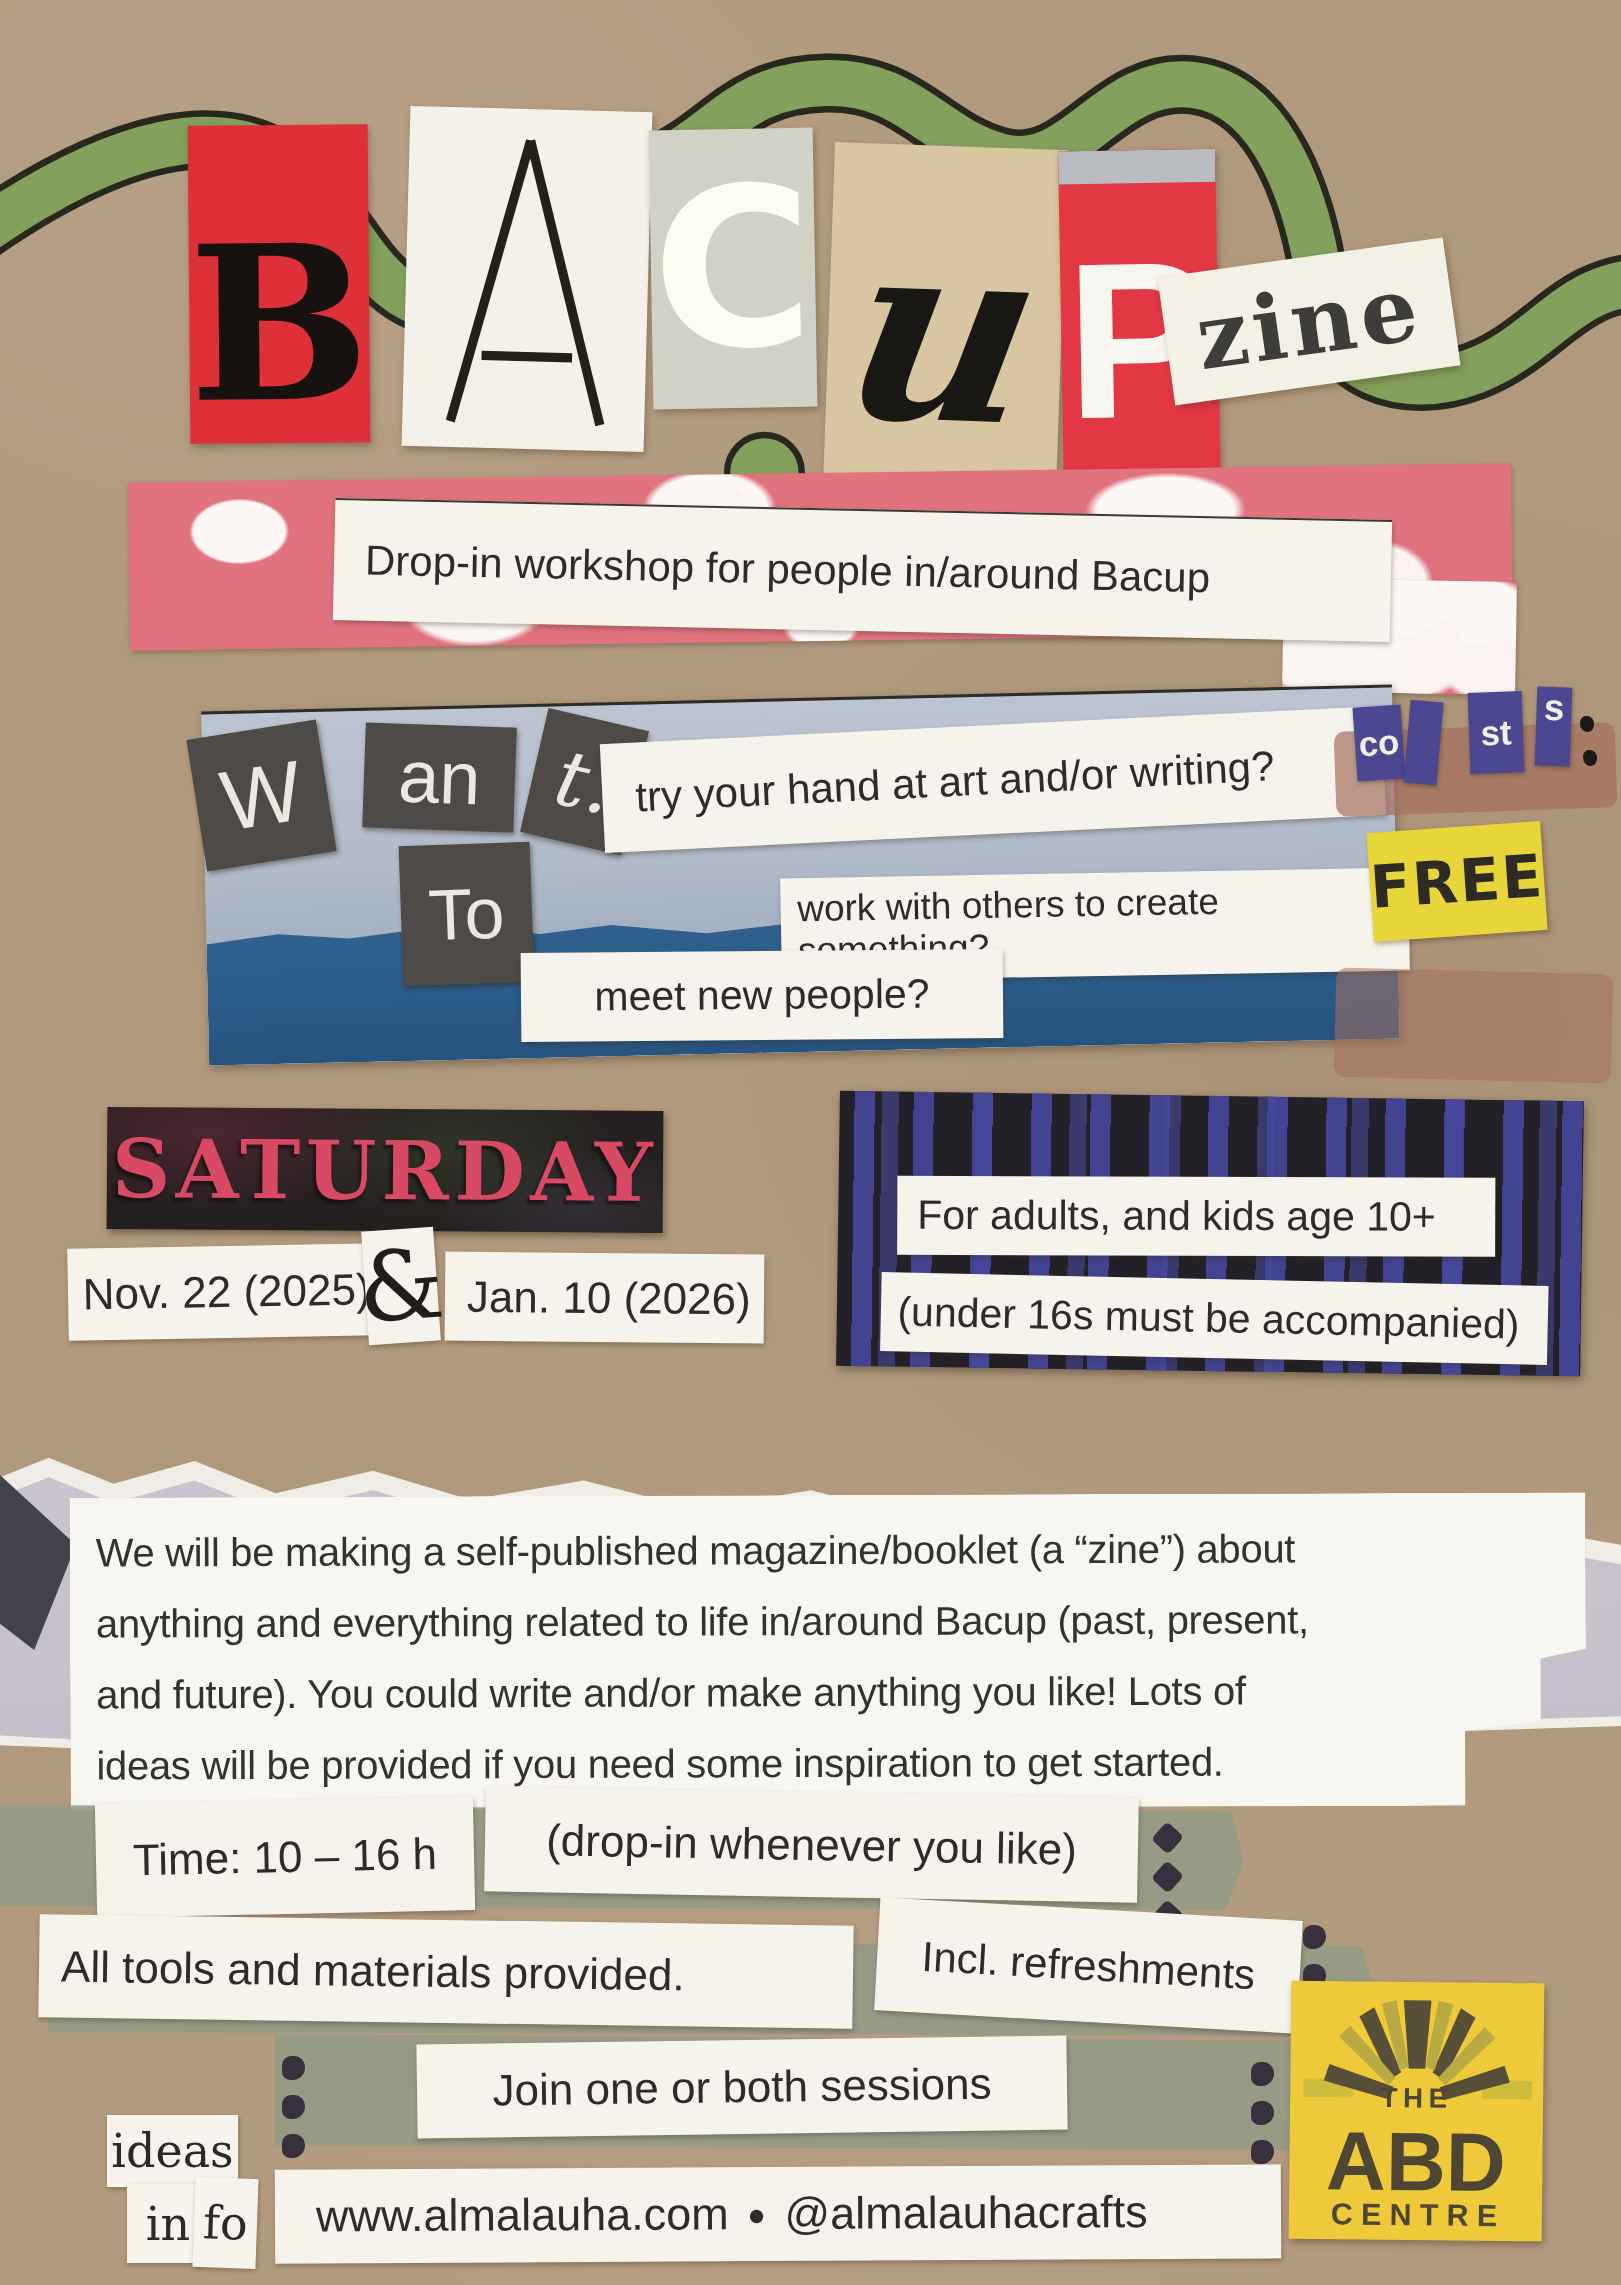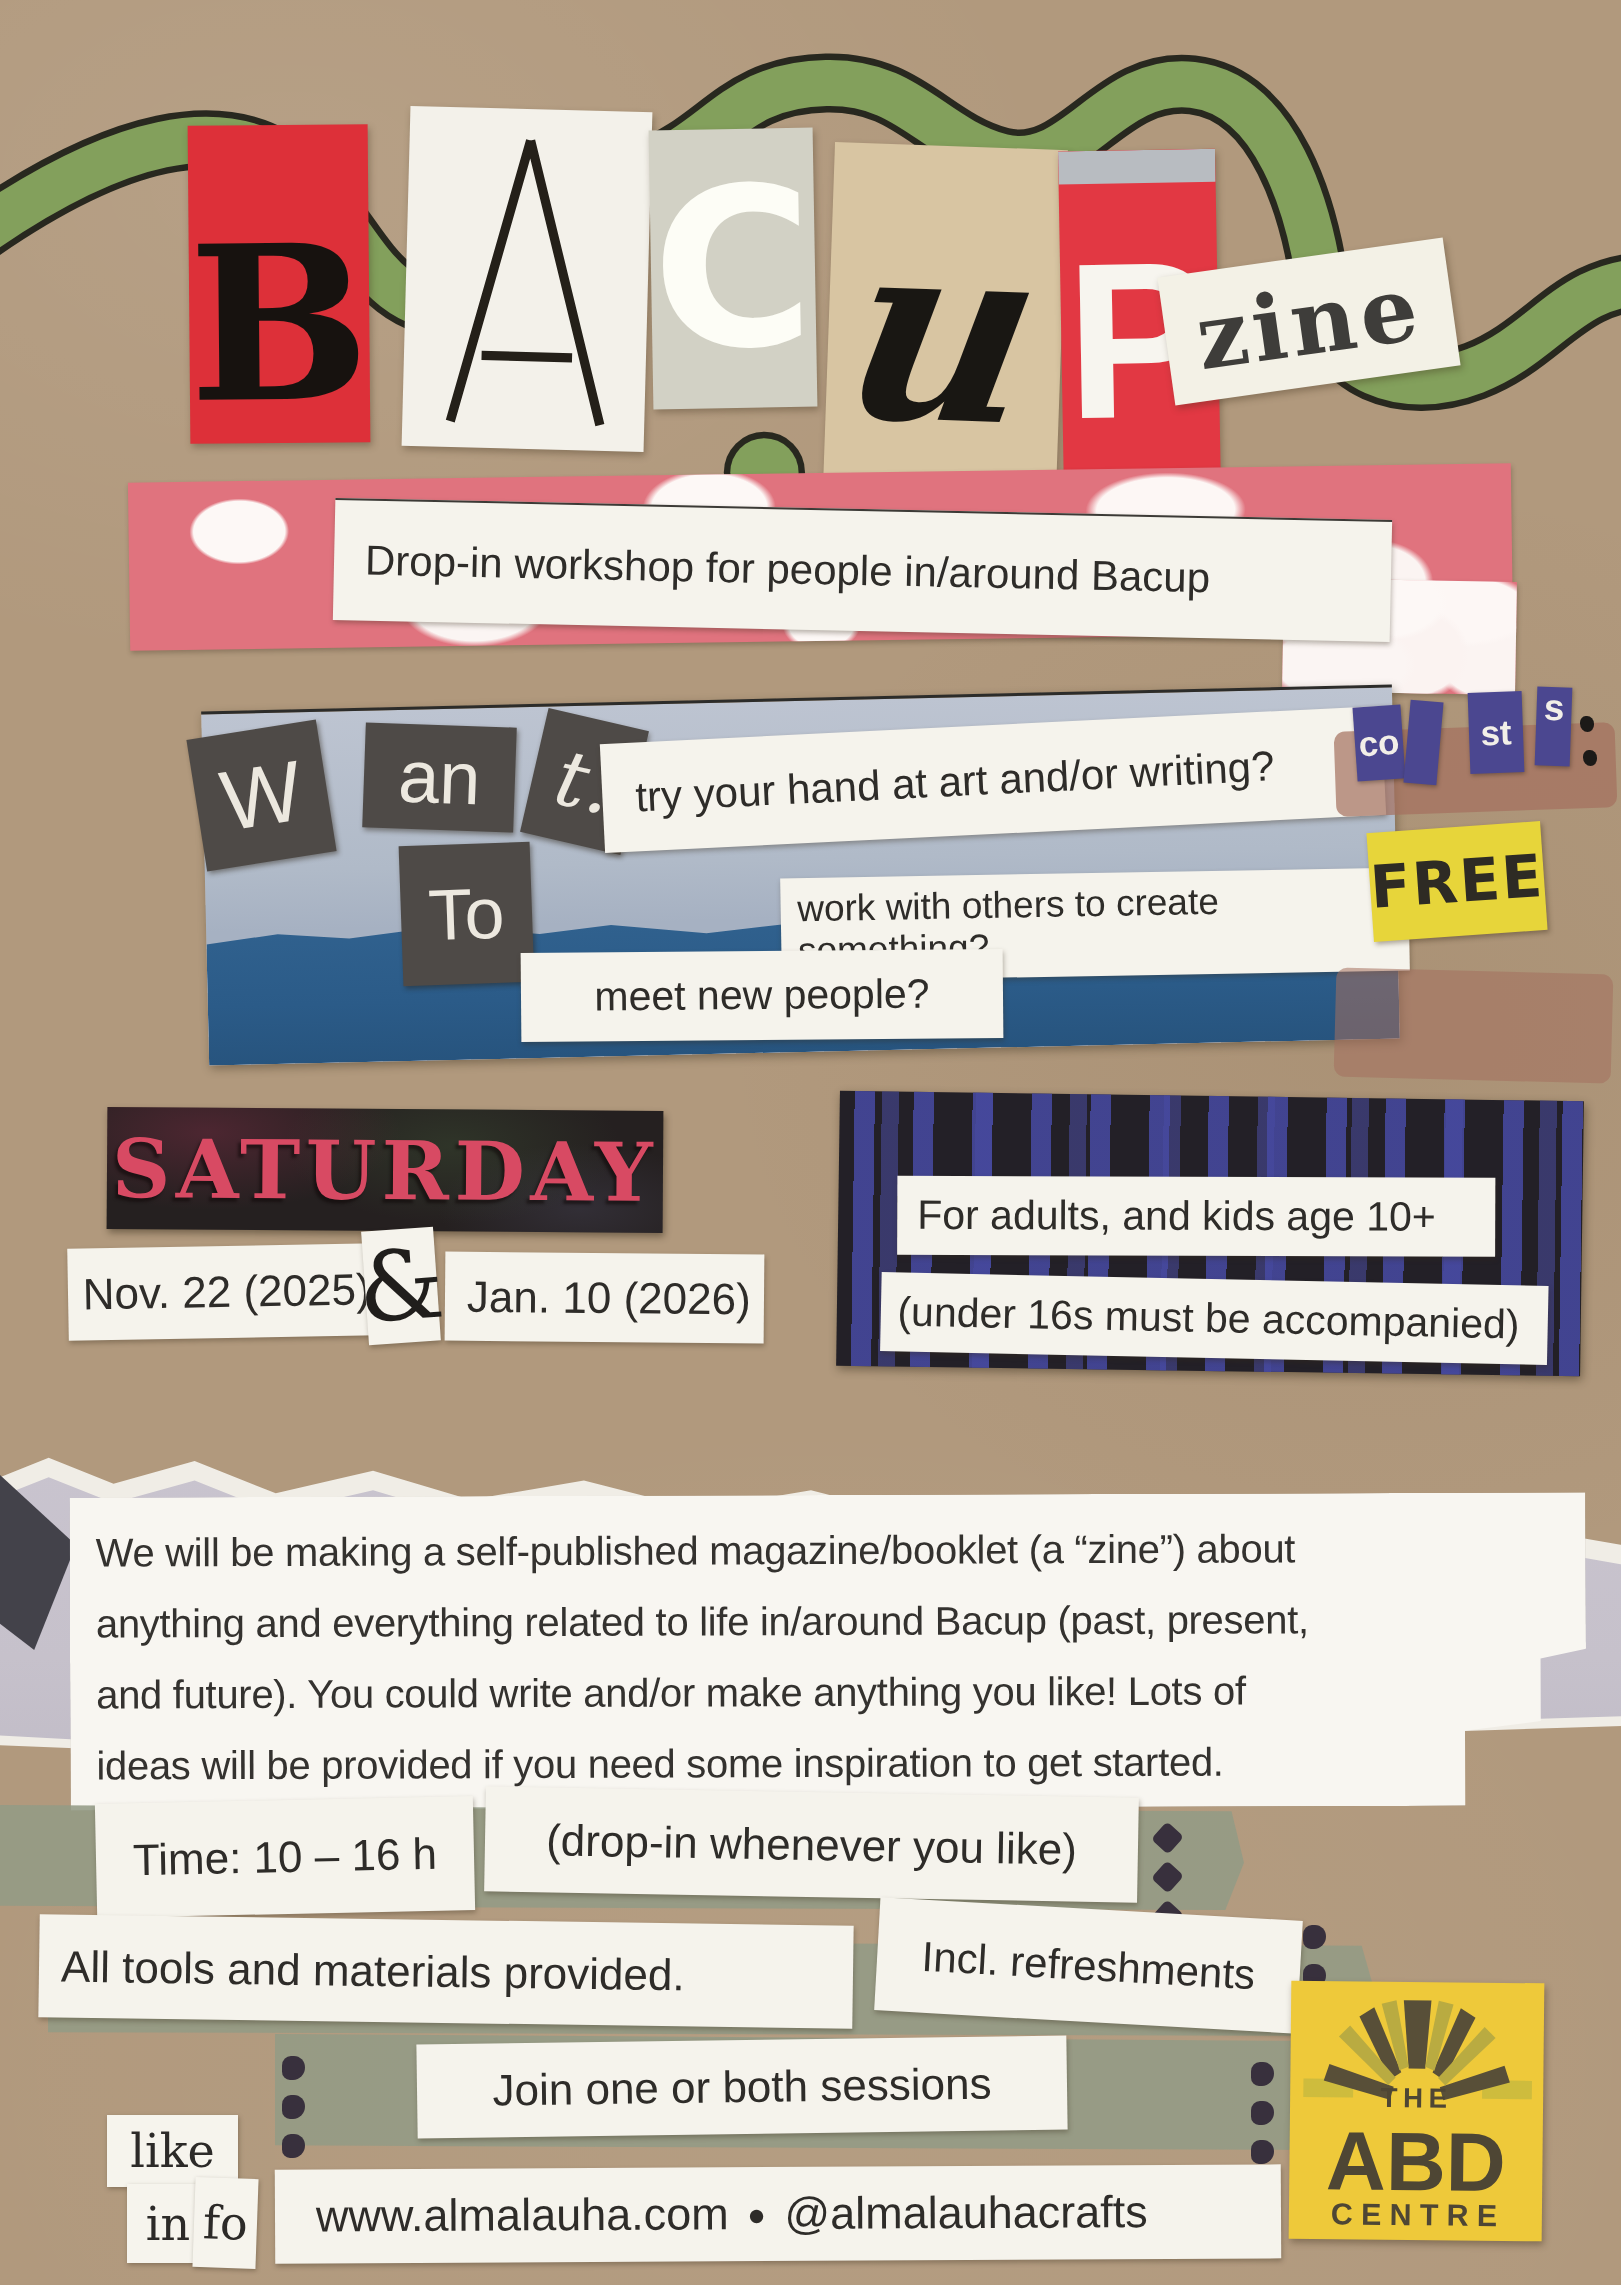--- a/index.html
+++ b/index.html
@@ -267,21 +267,21 @@
       <i></i>
       <i></i>
     </div>
   <div class="abs dots" style="left:1251px;top:2062px;">
       <i></i>
       <i></i>
       <i></i>
     </div>
 
   <div class="abs scrap" style="left:107px;top:2115px;width:131px;height:72px;">
-    <span>like</span>
+    <span>ideas</span>
   </div>
   <div class="abs scrap" style="left:127px;top:2184px;width:82px;height:79px;">
     <span>in</span>
   </div>
   <div class="abs scrap" style="left:194px;top:2178px;width:63px;height:90px;transform:rotate(2deg);">
     <span>fo</span>
   </div>
 
   <div class="abs strip www-strip" style="left:275px;top:2167px;width:965px;height:94px;transform:rotate(-0.3deg);">
     <span>www.almalauha.com</span>

